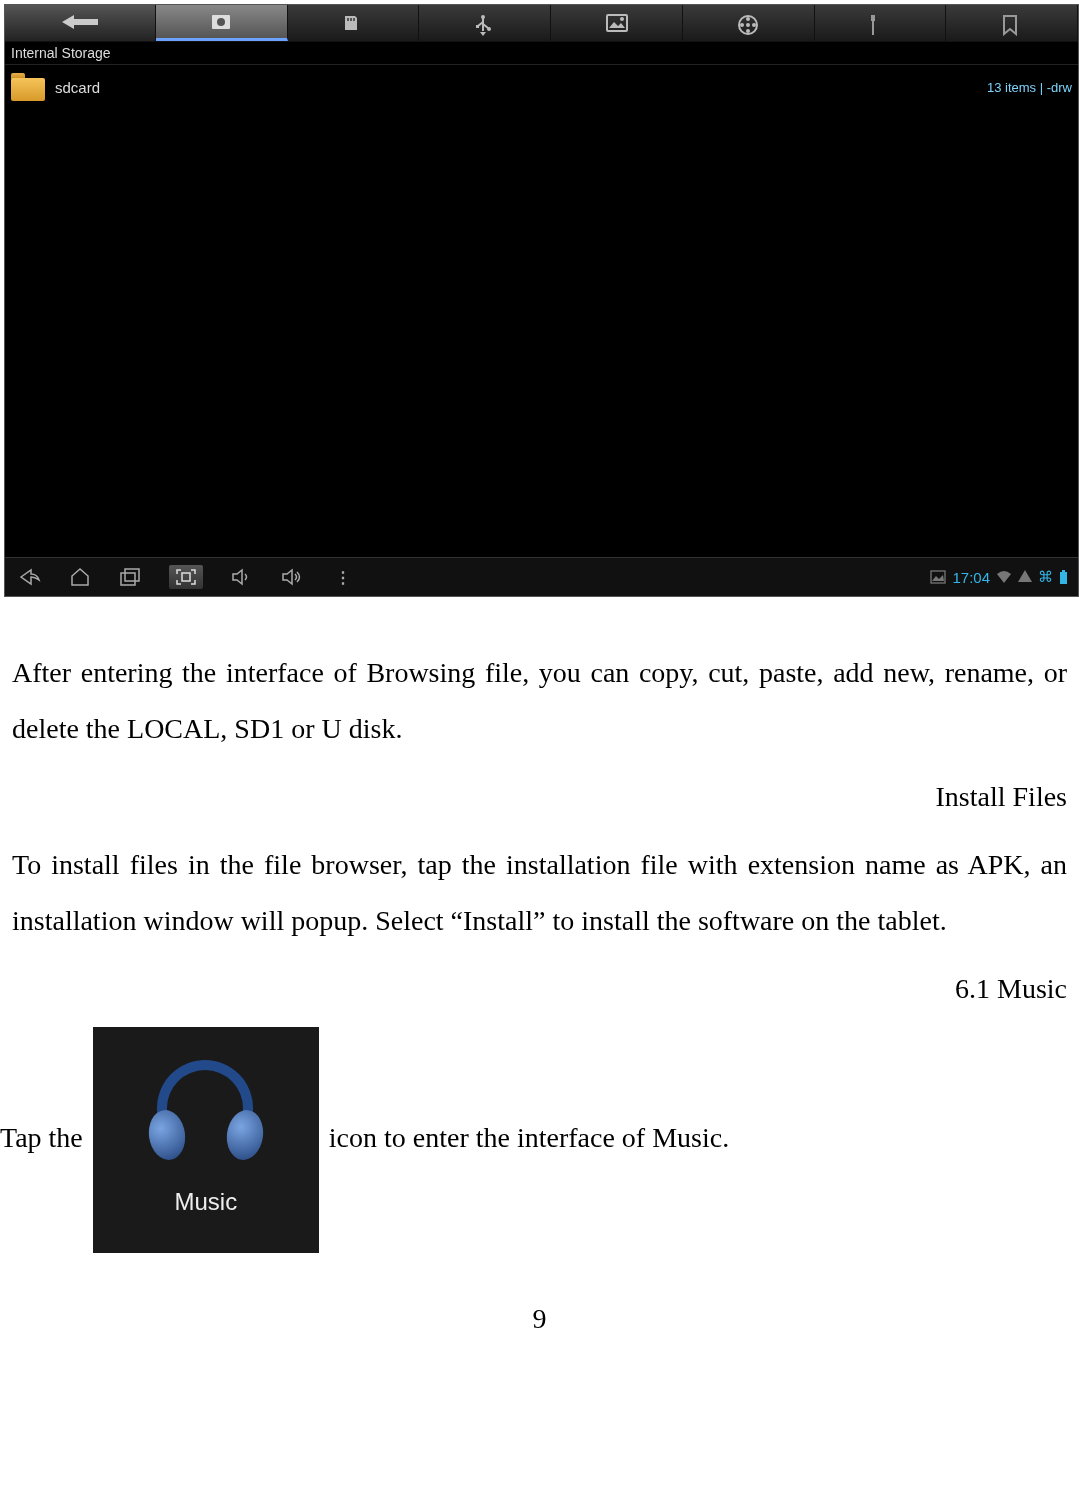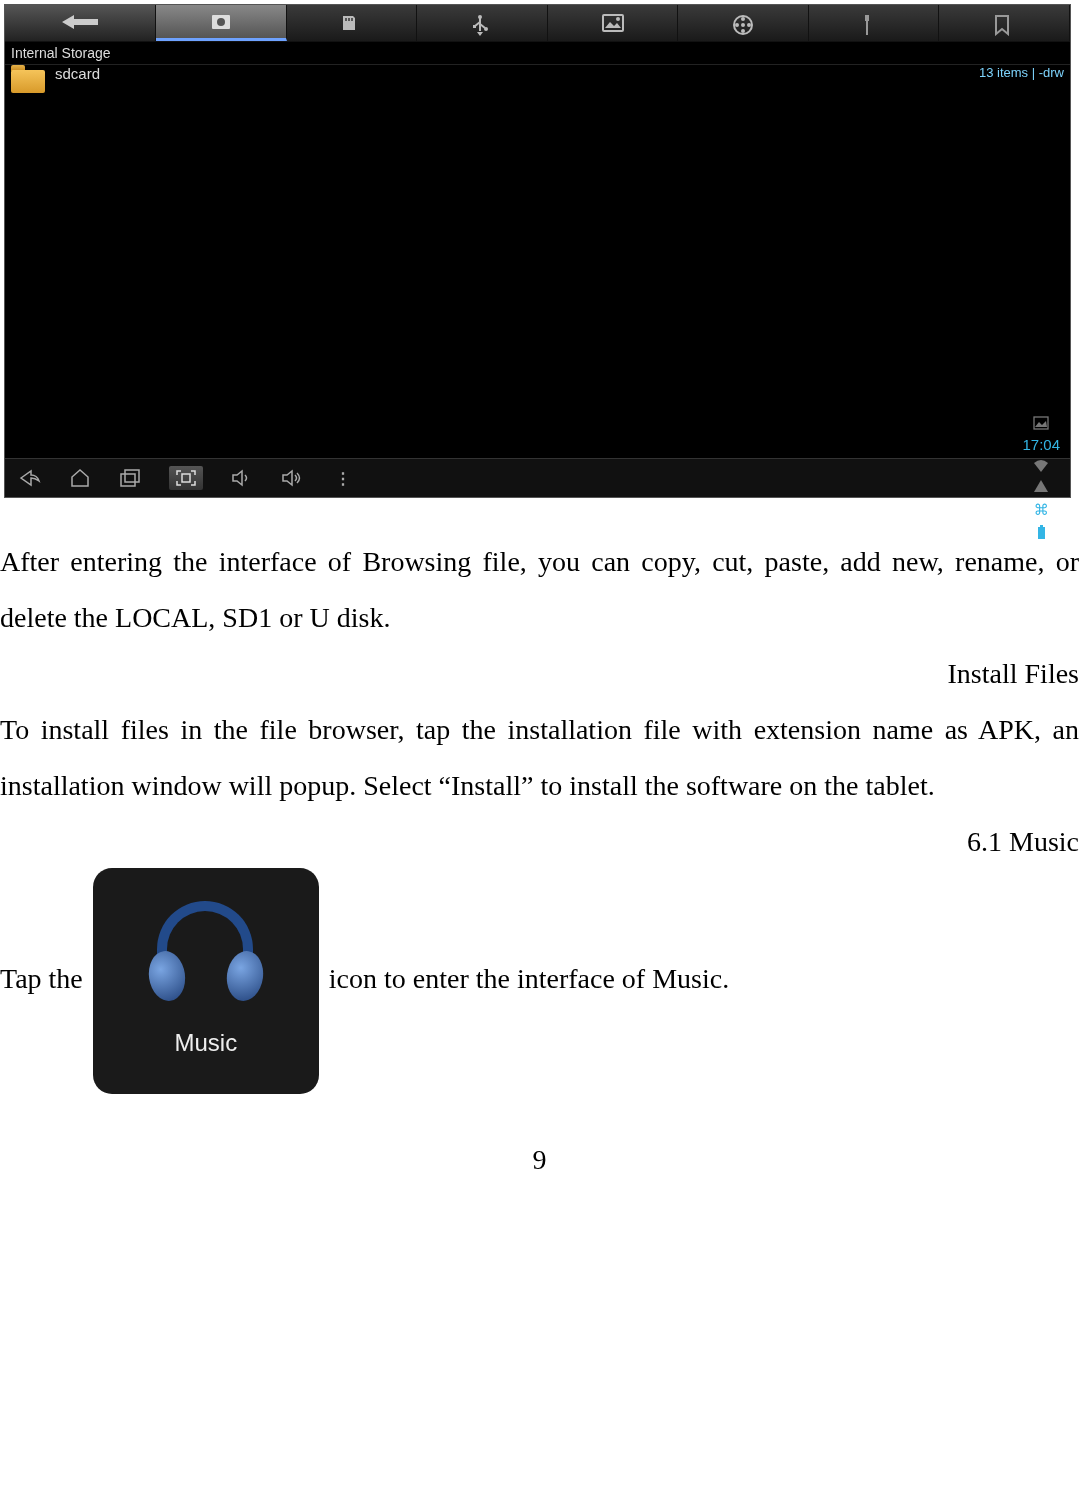--- a/index.html
+++ b/index.html
@@ -8,25 +8,25 @@
     background: #fff;
     font-family: "Times New Roman", Times, serif;
     width: 1079px;
     color: #000;
   }
   .page {
     padding: 0;
   }
   
   .screenshot {
-    margin: 4px 8px 0 4px;
+    margin: 4px 0 0 4px;
     border: 1px solid #555;
     background: #000;
     position: relative;
-    height: 494px;
+    height: 593px;
     box-sizing: border-box;
     color: #ddd;
     font-family: Arial, Helvetica, sans-serif;
   }
   .top-tabs {
     display: flex;
     align-items: stretch;
     height: 36px;
     background: linear-gradient(#4a4a4a, #222);
     border-bottom: 1px solid #111;
@@ -57,20 +57,21 @@
     font-size: 14px;
     color: #ddd;
     padding: 2px 6px;
     border-bottom: 1px solid #222;
     background: #000;
     height: 18px;
     line-height: 18px;
   }
   .file-row {
     display: flex;
+    align-items: center;
     height: 44px;
     padding: 0 6px;
     border-bottom: 1px solid #222;
     background: #000;
   }
   .folder-icon {
     width: 34px;
     height: 28px;
     position: relative;
     margin-right: 10px;
@@ -124,36 +125,35 @@
     gap: 28px;
     padding-left: 12px;
   }
   .nav-right {
     margin-left: auto;
     display: flex;
     align-items: center;
     gap: 6px;
     padding-right: 10px;
     font-size: 14px;
-    flex-direction: column;
   }
   .clock { color: #33b5e5; font-size: 15px; }
   .nav-icon { color: #aaa; display:inline-block; }
   .nav-icon svg { display:block; }
 
   
   .ticon { width: 22px; height: 18px; display:inline-block; }
 
   
   .doc {
     padding: 36px 0 0 0;
     font-size: 28px;
     line-height: 2.0;
   }
-  .doc p { margin: 0; }
+  .doc p { margin: 12px; }
   .para-just {
     text-align: justify;
     text-justify: inter-word;
     margin-bottom: 8px;
   }
   .heading {
     font-weight: normal;
     text-align: right;
     margin-top: 4px;
     margin-bottom: 2px;
@@ -166,21 +166,20 @@
   .music-icon-box {
     width: 226px;
     height: 226px;
     background: #1a1a1a;
     display: flex;
     flex-direction: column;
     align-items: center;
     justify-content: center;
     margin: 0 10px 0 10px;
     box-sizing: border-box;
-    border-radius: 19px;
   }
   .headphone {
     width: 110px; height: 110px;
     position: relative;
   }
   .headphone .band {
     position: absolute;
     top: 6px; left: 6px;
     width: 96px; height: 60px;
     border: 10px solid #224a8a;

